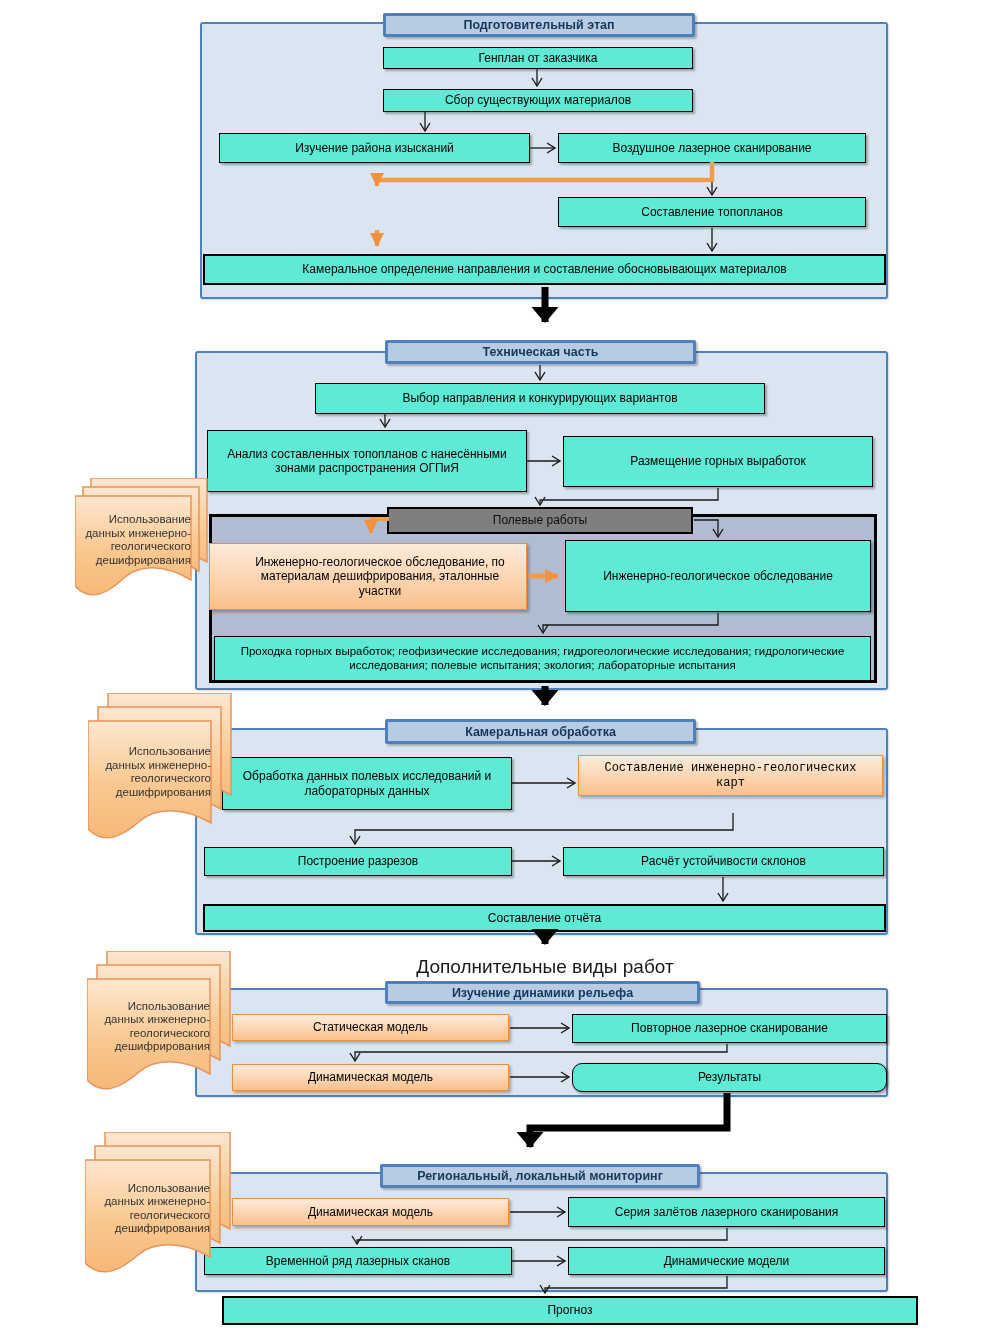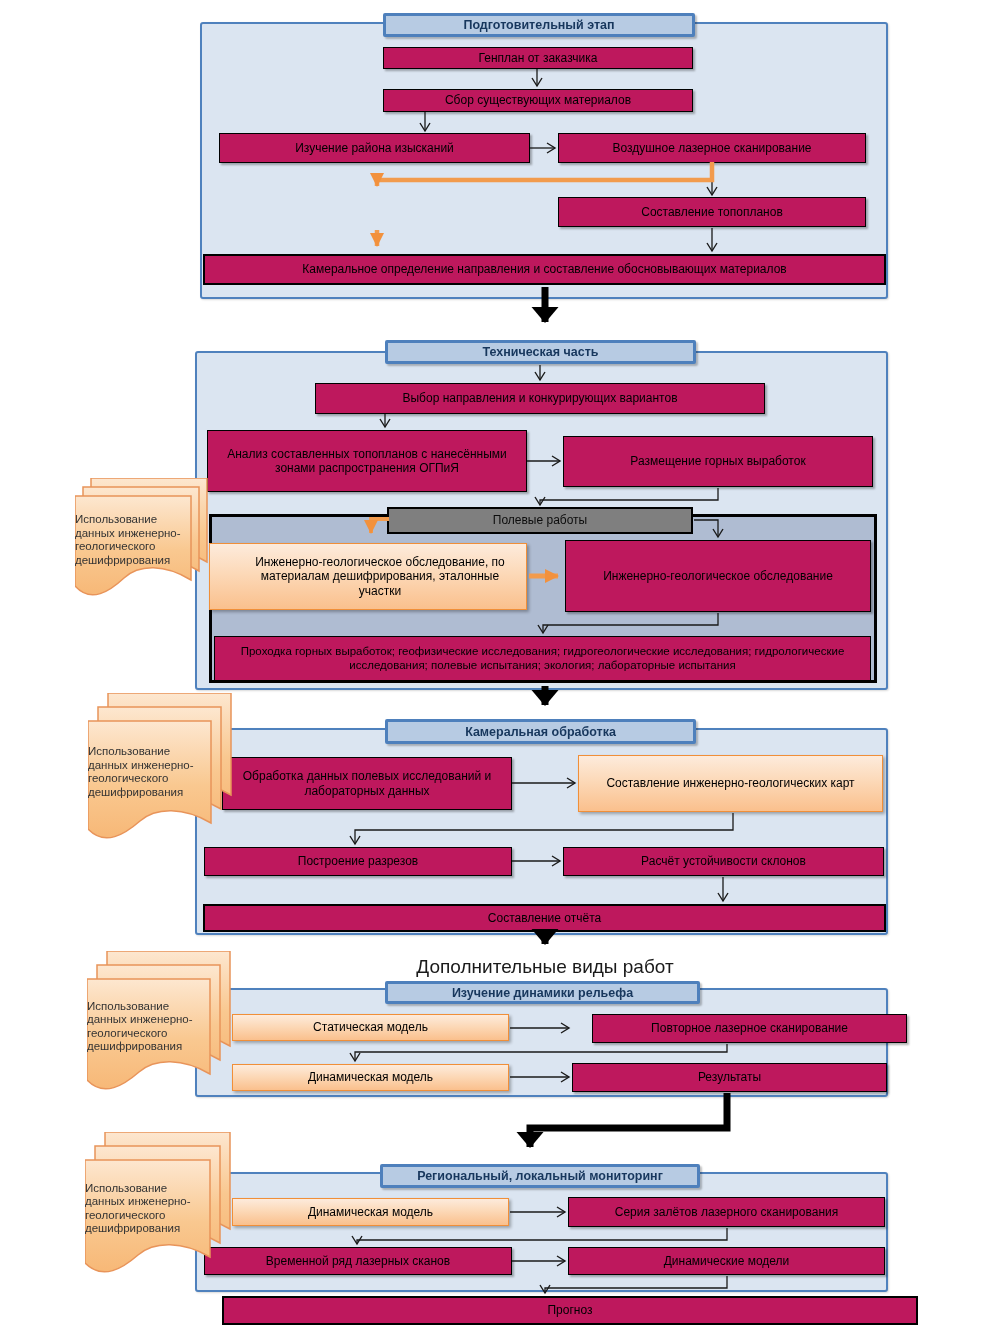--- a/index.html
+++ b/index.html
@@ -6,33 +6,33 @@
   .stage{position:relative;width:1008px;height:1344px;background:#fff;
          font-family:"Liberation Sans",sans-serif;overflow:hidden;}
   .container{position:absolute;background:#DBE5F1;border:2.5px solid #4F81BD;
              border-radius:3px;box-shadow:1px 1px 2px rgba(0,0,0,.15);box-sizing:border-box;z-index:1;}
   .inner-container{position:absolute;background:#AFBCD2;border:3px solid #000;
                    box-sizing:border-box;z-index:1;}
   .title-box{position:absolute;background:#B7CBE3;border:3px solid #4E80BC;border-radius:2px;
              display:flex;align-items:center;justify-content:center;text-align:center;
              font-weight:bold;font-size:12.5px;color:#17375D;box-sizing:border-box;
              box-shadow:2px 2px 2px rgba(0,0,0,.25);z-index:3;}
-  .node{position:absolute;background:#be185d;border:1.2px solid #000;display:flex;
+  .node{position:absolute;background:#5eead4;border:1.2px solid #000;display:flex;
         align-items:center;justify-content:center;text-align:center;font-size:12px;
         line-height:1.2;color:#000;padding:1px 8px;box-sizing:border-box;
         box-shadow:1.5px 1.5px 2px rgba(0,0,0,.3);z-index:2;}
   .node.orange{background:linear-gradient(180deg,#FDEBDC 0%,#FCD9B8 45%,#FAC08D 100%);
                border:1.5px solid #F08F39;box-shadow:2px 2px 3px rgba(0,0,0,.3);}
   .node.bar{border-width:2.5px;box-shadow:none;}
   .node.gray-header{background:#7F7F7F;border:2px solid #000;color:#0d0d0d;z-index:3;box-shadow:none;}
   .node.small{font-size:11.5px;}
   .overlay{position:absolute;left:0;top:0;z-index:4;pointer-events:none;}
   .note-svg{position:absolute;z-index:5;}
   .note-text{position:absolute;z-index:6;display:flex;align-items:center;justify-content:center;
-             text-align:left;font-size:11.5px;line-height:13.5px;color:#333;}
+             text-align:right;font-size:11.5px;line-height:13.5px;color:#333;}
   .big-heading{position:absolute;font-size:19px;color:#1a1a1a;text-align:center;z-index:3;}
 </style>
 </head>
 <body>
 
 <div class="stage">
 
   <div class="container" style="left:200px;top:22px;width:688px;height:277px;"></div>
   <div class="container" style="left:195px;top:351px;width:693px;height:339px;"></div>
   <div class="inner-container" style="left:209px;top:514px;width:668px;height:169px;"></div>
@@ -52,32 +52,32 @@
   <div class="node" style="left:315px;top:383px;width:450px;height:31px;">Выбор направления и конкурирующих вариантов</div>
   <div class="node" style="left:207px;top:430px;width:320px;height:62px;">Анализ составленных топопланов с нанесёнными зонами распространения  ОГПиЯ</div>
   <div class="node" style="left:563px;top:436px;width:310px;height:51px;">Размещение горных выработок</div>
   <div class="node gray-header" style="left:387px;top:507px;width:306px;height:27px;">Полевые работы</div>
   <div class="node orange" style="left:209px;top:543px;width:318px;height:67px;padding-left:32px;">Инженерно-геологическое обследование, по материалам дешифрирования, эталонные участки</div>
   <div class="node" style="left:565px;top:540px;width:306px;height:72px;">Инженерно-геологическое обследование</div>
   <div class="node small" style="left:214px;top:636px;width:657px;height:45px;border-width:1.5px;box-shadow:none;">Проходка горных выработок; геофизические исследования; гидрогеологические исследования; гидрологические исследования; полевые испытания; экология; лабораторные испытания</div>
 
   <div class="title-box" style="left:385px;top:719px;width:311px;height:25px;">Камеральная обработка</div>
   <div class="node" style="left:222px;top:757px;width:290px;height:53px;">Обработка данных полевых исследований и лабораторных данных</div>
-  <div class="node orange" style="left:578px;top:755px;width:305px;height:57px;">Составление инженерно-геологических карт</div>
+  <div class="node orange" style="left:578px;top:755px;width:305px;height:41px;font-family:Liberation Mono, monospace;">Составление инженерно-геологических карт</div>
   <div class="node" style="left:204px;top:847px;width:308px;height:29px;">Построение разрезов</div>
   <div class="node" style="left:563px;top:847px;width:321px;height:29px;">Расчёт устойчивости  склонов</div>
   <div class="node bar" style="left:203px;top:904px;width:683px;height:28px;">Составление отчёта</div>
 
   <div class="big-heading" style="left:415px;top:956px;width:260px;">Дополнительные виды работ</div>
 
   <div class="title-box" style="left:385px;top:981px;width:315px;height:23px;">Изучение динамики рельефа</div>
   <div class="node orange" style="left:232px;top:1014px;width:277px;height:27px;">Статическая модель</div>
-  <div class="node" style="left:572px;top:1014px;width:315px;height:29px;margin-left:20px;">Повторное лазерное сканирование</div>
+  <div class="node" style="left:572px;top:1014px;width:315px;height:29px;">Повторное лазерное сканирование</div>
   <div class="node orange" style="left:232px;top:1064px;width:277px;height:27px;">Динамическая модель</div>
-  <div class="node" style="left:572px;top:1063px;width:315px;height:29px;">Результаты</div>
+  <div class="node" style="left:572px;top:1063px;width:315px;height:29px;border-radius:10px;">Результаты</div>
 
   <div class="title-box" style="left:380px;top:1164px;width:320px;height:24px;">Региональный, локальный мониторинг</div>
   <div class="node orange" style="left:232px;top:1198px;width:277px;height:28px;">Динамическая модель</div>
   <div class="node" style="left:568px;top:1197px;width:317px;height:30px;">Серия залётов лазерного сканирования</div>
   <div class="node" style="left:204px;top:1247px;width:308px;height:28px;">Временной ряд лазерных сканов</div>
   <div class="node" style="left:568px;top:1247px;width:317px;height:28px;">Динамические модели</div>
   <div class="node bar" style="left:194px;top:1296px;width:696px;height:29px;margin-left:28px;">Прогноз</div>
 
   <svg class="overlay" width="1008" height="1344" viewBox="0 0 1008 1344">
     <defs>

